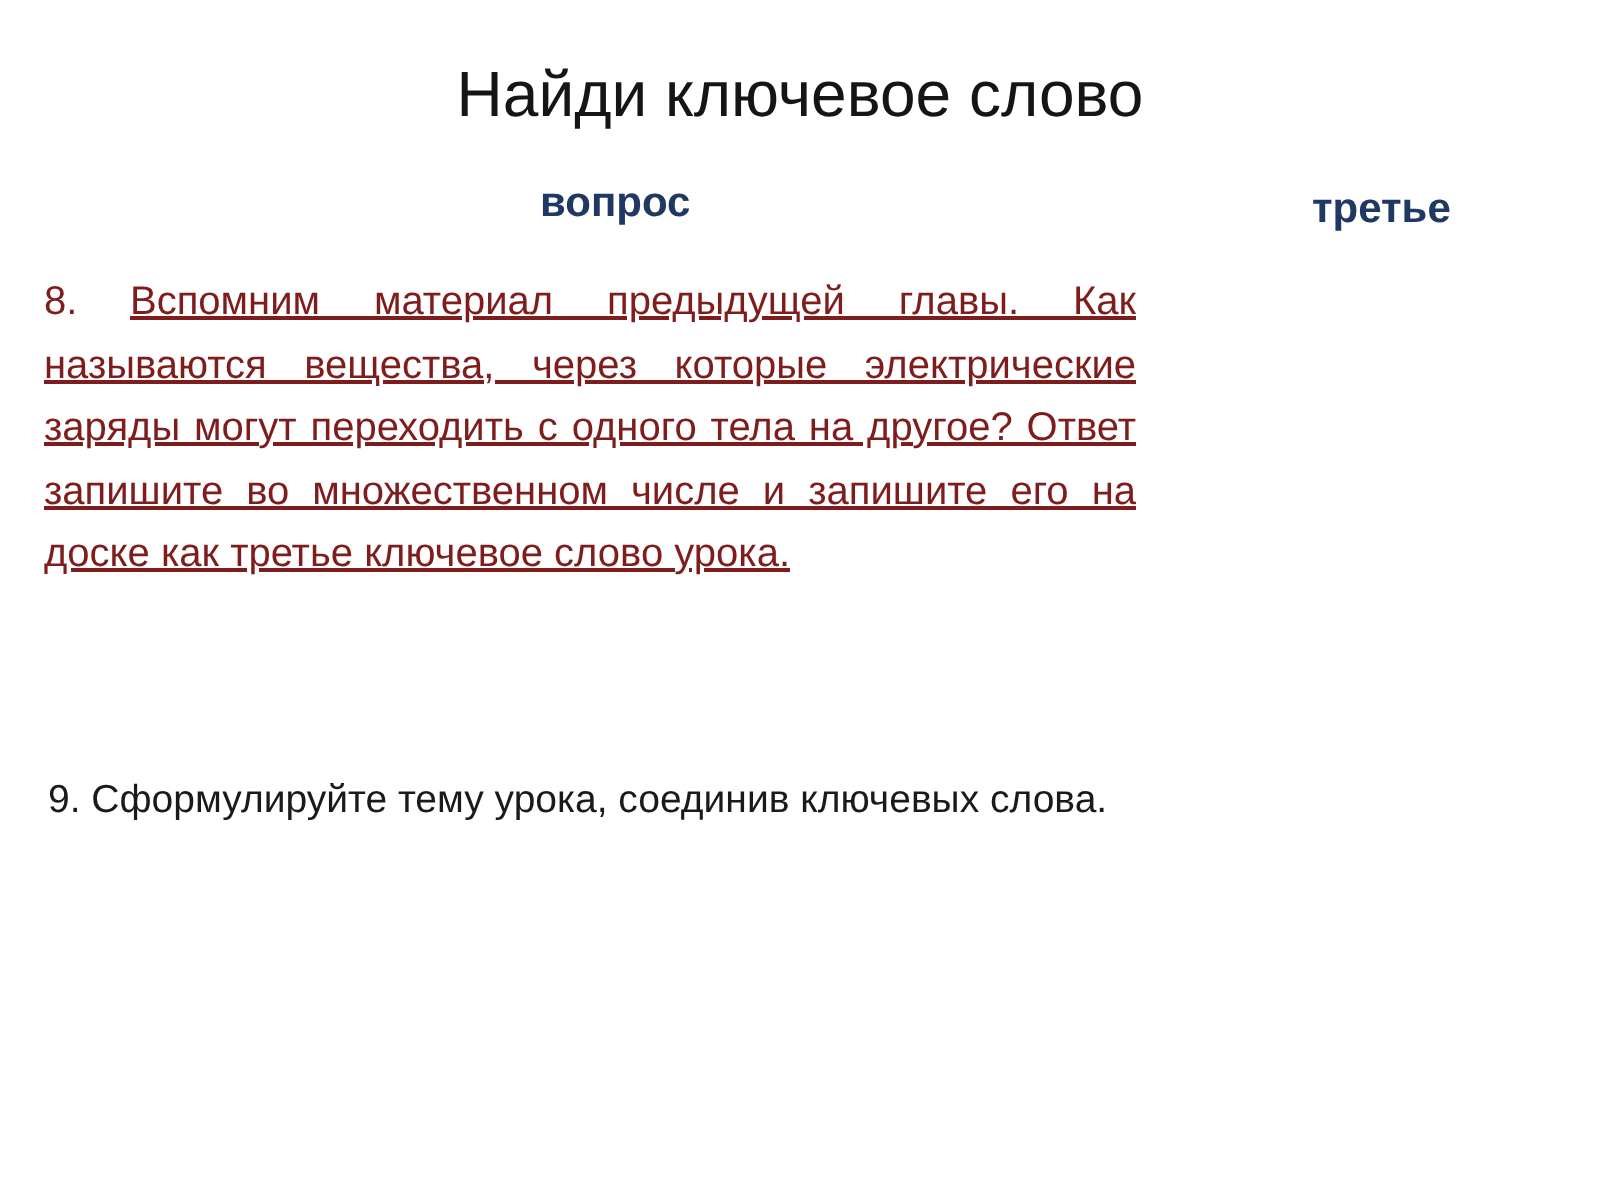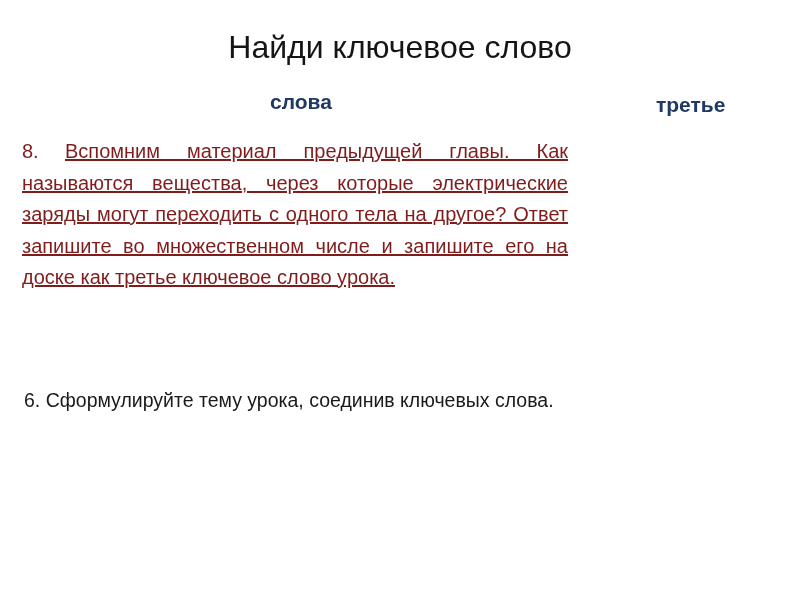--- a/index.html
+++ b/index.html
@@ -112,24 +112,24 @@
     white-space: nowrap;
   }
 </style>
 </head>
 <body>
 
 <div id="slide">
 
   <div id="slide-title">Найди ключевое слово</div>
 
-  <div class="col-heading" id="heading-question">слова</div>
+  <div class="col-heading" id="heading-question">вопрос</div>
 
   <div class="col-heading" id="heading-answer">третье</div>
 
   <div id="question-block">
     <p id="question-paragraph"><span class="qnum">8.</span><span id="question-text">Вспомним материал предыдущей главы. Как называются вещества, через которые электрические заряды могут переходить с одного тела на другое? Ответ запишите во множественном числе и запишите его на доске как третье ключевое слово урока.</span></p>
   </div>
 
 
-  <div id="item9">6. Сформулируйте тему урока, соединив ключевых слова.</div>
+  <div id="item9">9. Сформулируйте тему урока, соединив ключевых слова.</div>
 
 </div>
 
 </body></html>

